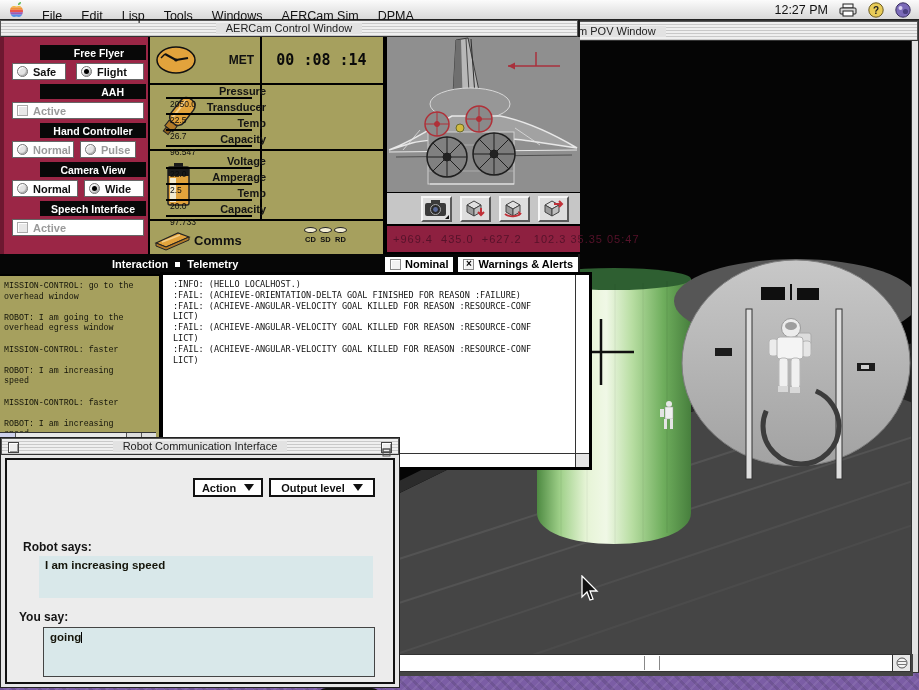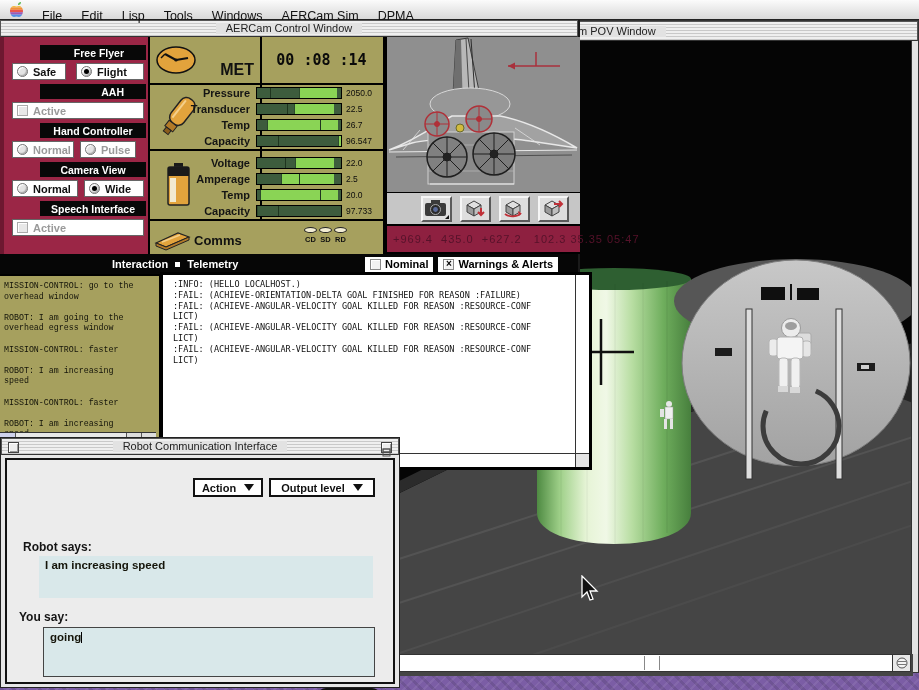--- a/index.html
+++ b/index.html
@@ -59,26 +59,26 @@
   .chk { width:11px; height:11px; background:#f2f2f2; border:1px solid #888;
     box-shadow:inset 1px 1px 0 #fff; flex:0 0 auto;
     display:flex; align-items:center; justify-content:center; font-size:10px; line-height:1; color:#000; }
   .chk.disabled { border-color:#aaa; background:#e8e8e8; }
 
   
   .tele-panel { position:absolute; left:148px; top:0; width:237px; height:217px;
     background:#a6a05e; border-left:2px solid #000; border-right:2px solid #000; }
   .tp-vdiv { position:absolute; left:110px; top:0; bottom:33px; width:2px; background:#000; }
   .tp-hdiv { position:absolute; left:0; right:0; height:2px; background:#000; }
-  .met-label { position:absolute; left:0; top:24px; width:104px; text-align:right;
-    font-size:16px; font-weight:bold; color:#111; }
+  .met-label { position:absolute; left:0; top:16px; width:104px; text-align:right;
+    font-size:12px; font-weight:bold; color:#111; }
   .met-time { position:absolute; left:112px; right:2px; top:8px; height:30px;
     display:flex; align-items:center; justify-content:center;
     font-family:"DejaVu Sans Mono", monospace; font-weight:bold; font-size:15px; color:#0a0a0a; }
-  .trow { position:absolute; left:0; right:0; height:16px; display:flex; align-items:center; }
+  .trow { position:absolute; left:16px; right:0; height:16px; display:flex; align-items:flex-start;flex-direction:column; }
   .tlabel { width:106px; text-align:right; padding-right:6px; font-size:11px; font-weight:bold; color:#141414; }
   .gauge { position:relative; width:86px; height:12px; background:#3d5c3d; border:1px solid #000; overflow:hidden; }
   .gauge-fill { position:absolute; top:0; bottom:0; background:#8ad455; border-left:1px solid #2c4a2c; }
   .gauge-tick { position:absolute; top:0; bottom:0; width:1px; background:#1f351f; }
   .tvalue { padding-left:4px; font-size:8.5px; color:#0c0c0c; }
   .comms-label { position:absolute; left:44px; top:196px; font-size:13px; font-weight:bold; color:#111; }
   .led-group { position:absolute; left:118px; right:0; top:190px; display:flex; gap:2px; justify-content:center; }
   .led { display:flex; flex-direction:column; align-items:center; gap:2px; }
   .led-lamp { width:13px; height:6px; border-radius:50%; background:#f2ecd2; border:1px solid #222; }
   .led-name { font-size:7.5px; font-weight:bold; color:#111; }
@@ -522,21 +522,21 @@
           </div>
         </div>
         <div class="status-bar">+969.4  435.0  +627.2   102.3 35.35 05:47</div>
       </div>
     </div>
 
     <div class="cw-footer">
       <span style="margin-left:112px">Interaction</span>
       <span class="bullet"></span>
       <span>Telemetry</span>
-      <div style="margin-left:auto;display:flex;gap:5px;margin-right:20px">
+      <div style="margin-left:auto;display:flex;gap:5px;margin-right:0">
         <div class="foot-chk">
           <span class="chk"></span>
           <span>Nominal</span>
         </div>
         <div class="foot-chk">
           <span class="chk">×</span>
           <span>Warnings &amp; Alerts</span>
         </div>
       </div>
     </div>
@@ -637,19 +637,36 @@
         <rect x="0" y="12.6" width="13" height="2.4" fill="#4f8fe8"></rect>
       </g>
     </svg>
     <span class="menu-item">File</span>
     <span class="menu-item">Edit</span>
     <span class="menu-item">Lisp</span>
     <span class="menu-item">Tools</span>
     <span class="menu-item">Windows</span>
     <span class="menu-item">AERCam Sim</span>
     <span class="menu-item">DPMA</span>
+    <div class="menubar-right">
+      <span class="clock">12:27 PM</span>
+      <svg width="18" height="14" viewBox="0 0 18 14">
+        <rect x="4" y="1" width="10" height="4" fill="#f4f4f4" stroke="#222"></rect>
+        <rect x="1" y="5" width="16" height="6" rx="1" fill="#d8d8d8" stroke="#222"></rect>
+        <rect x="4" y="8" width="10" height="5" fill="#fff" stroke="#222"></rect>
+      </svg>
+      <svg width="16" height="16" viewBox="0 0 16 16">
+        <circle cx="8" cy="8" r="7.2" fill="#e8cc58" stroke="#6a5a20"></circle>
+        <text x="8" y="11.5" font-size="10" font-weight="bold" text-anchor="middle" fill="#222" font-family="Liberation Sans, sans-serif">?</text>
+      </svg>
+      <svg width="16" height="16" viewBox="0 0 16 16">
+        <circle cx="8" cy="8" r="7.2" fill="#7a6ab8" stroke="#3a3060"></circle>
+        <circle cx="5.5" cy="6" r="2" fill="#d8d0f0"></circle>
+        <circle cx="10.5" cy="9.5" r="2.6" fill="#4a3f80"></circle>
+      </svg>
+    </div>
   </div>
 
   <svg class="cursor" viewBox="0 0 20 26">
     <path d="M2,1 L2,22 L7,17 L10,25 L13,24 L10,16 L17,16 Z" fill="#111" stroke="#fff" stroke-width="1.3"></path>
   </svg>
 
 </div>
 
 </body></html>

